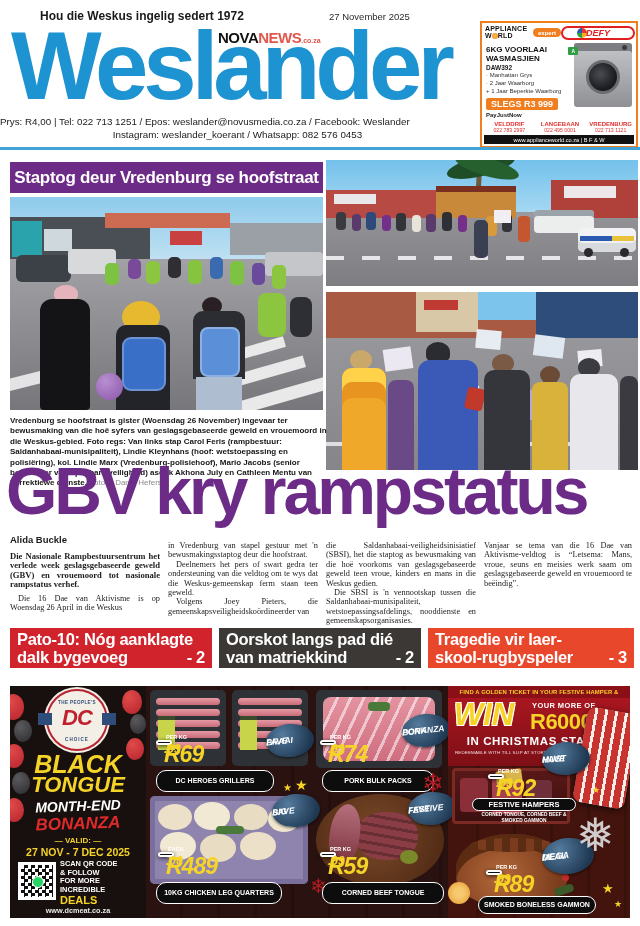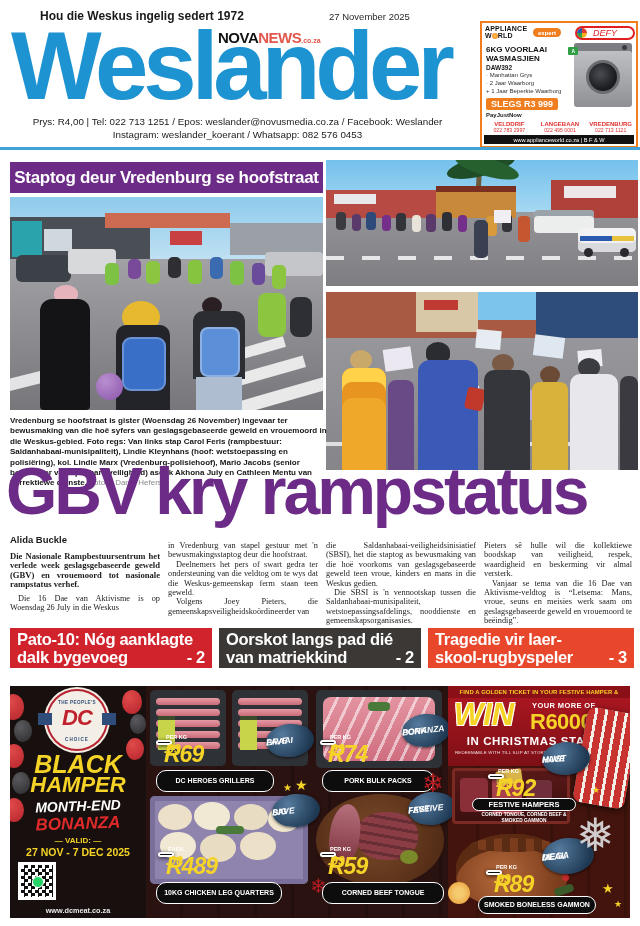--- a/index.html
+++ b/index.html
@@ -9,32 +9,32 @@
   .abs{position:absolute}
   
   .tagline{left:40px;top:9px;font-size:12px;font-weight:bold}
   .issue-date{left:329px;top:11px;font-size:9.5px;color:#2a2a2a}
   .novanews{left:218px;top:29px;white-space:nowrap}
   .novanews .nova{font-size:15px;font-weight:800;color:#121212;letter-spacing:-0.5px}
   .novanews .news{font-size:15px;font-weight:600;color:#e2564c;letter-spacing:-0.5px}
   .novanews .dom{font-size:7px;font-weight:700;color:#e2564c}
   .masthead-title{left:11px;top:18px;font-size:96px;font-weight:800;color:#1e93d1;
                   letter-spacing:-5px;line-height:1;white-space:nowrap}
-  .contact1{left:0;top:116px;width:475px;text-align:center;font-size:9.8px;color:#1b1b1b}
+  .contact1{left:0;top:116px;width:475px;text-align:left;font-size:9.8px;color:#1b1b1b}
   .contact2{left:0;top:129px;width:475px;text-align:center;font-size:9.8px;color:#1b1b1b}
   .blue-rule{left:0;top:147px;width:640px;height:3px;background:#3fa3d7}
   
   .appliance{left:480px;top:21px;width:158px;height:127px;border:2px solid #f07d1e;background:#fff;font-size:6px}
   .aw-row{position:absolute;left:3px;top:2px;width:150px;height:18px}
   .aw-brand{position:absolute;left:0;top:0;font-size:7px;font-weight:800;line-height:7px;color:#111;letter-spacing:.2px}
   .sun{display:inline-block;width:6px;height:6px;border-radius:50%;background:radial-gradient(#ffc24a,#f07d1e);vertical-align:-0.5px}
   .expert{position:absolute;left:48px;top:3px;background:#f07d1e;color:#fff;border-radius:7px;font-size:6px;font-weight:700;padding:1.5px 5px}
   .brandlogo{position:absolute;left:92px;top:3px;width:10px;height:10px;border-radius:50%;
              background:conic-gradient(#e23c30 0 25%,#f2b01e 0 50%,#2f9e44 0 75%,#2a5ab0 0)}
-  .defy{position:absolute;right:0;top:1px;border:2px solid #e02020;border-radius:11px;color:#e02020;font-weight:400;font-size:9px;padding:0 16px;font-style:italic}
+  .defy{position:absolute;right:0;top:1px;border:2px solid #e02020;border-radius:11px;color:#e02020;font-weight:700;font-size:9px;padding:0 23px;font-style:italic}
   .aw-p1{position:absolute;left:4px;top:22px;font-size:8px;font-weight:800;color:#111}
   .aw-p2{position:absolute;left:4px;top:31px;font-size:8px;font-weight:800;color:#111}
   .aw-model{position:absolute;left:4px;top:41px;font-size:6.5px;font-weight:800}
   .aw-feat{position:absolute;left:4px;font-size:6px;color:#333}
   .aw-price{position:absolute;left:4px;top:75px;background:#f07d1e;color:#fff;font-weight:800;font-size:9px;padding:1px 5px;border-radius:2px}
   .aw-pay{position:absolute;left:4px;top:89px;font-size:6px;font-weight:700;color:#222}
   .washer{position:absolute;right:4px;top:20px;width:58px;height:64px;border-radius:3px;
           background:linear-gradient(#c6c7cb,#8f9094);box-shadow:inset 0 8px 0 #7d7e83}
   .washer .door{position:absolute;left:12px;top:17px;width:34px;height:34px;border-radius:50%;
                 background:radial-gradient(circle at 40% 40%,#4a4c52,#1a1c20 65%);border:3px solid #6a6c70}
@@ -299,33 +299,32 @@
   <div class="abs caption">
     <b>Vredenburg se hoofstraat is gister (Woensdag 26 November) ingevaar ter bewusmaking van die hoë syfers van geslagsgebaseerde geweld en vrouemoord in die Weskus-gebied. Foto regs: Van links stap Carol Feris (rampbestuur: Saldanhabaai-munisipaliteit), Lindie Kleynhans (hoof: wetstoepassing en polisiëring), kol. Lindie Marx (Vredenburg-polisiehoof), Mario Jacobs (senior bestuurder van openbare veiligheid) asook Akhona July en Cathleen Mentu van korrektiewe dienste.</b>
     <span class="credit">Foto's: Danie Hefers</span>
   </div>
 
   <div class="abs headline">GBV kry rampstatus</div>
   <div class="abs byline">Alida Buckle</div>
 
   <div class="abs col c1">
     <p class="lead">Die Nasionale Rampbestuursentrum het verlede week geslagsgebaseerde geweld (GBV) en vrouemoord tot nasionale rampstatus verhef.</p>
-    <p>Die 16 Dae van Aktivisme is op Woensdag 26 July in die Weskus</p>
+    <p>Die 16 Dae van Aktivisme is op Woensdag 26 April in die Weskus</p>
   </div>
   <div class="abs col c3">
     <p>die Saldanhabaai-veiligheidsinisiatief (SBSI), het die staptog as bewusmaking van die hoë voorkoms van geslagsgebaseerde geweld teen vroue, kinders en mans in die Weskus gedien.</p>
     <p>Die SBSI is 'n vennootskap tussen die Saldanhabaai-munisipaliteit, wetstoepassingsafdelings, nooddienste en gemeenskapsorganisasies.</p>
   </div>
   <div class="abs col c2">
     <p>in Vredenburg van stapel gestuur met 'n bewusmakingsstaptog deur die hoofstraat.</p>
     <p>Deelnemers het pers of swart gedra ter ondersteuning van die veldtog om te wys dat die Weskus-gemeenskap ferm staan teen geweld.</p>
     <p>Volgens Joey Pieters, die gemeenskapsveiligheidskoördineerder van</p>
   </div>
   <div class="abs col c4">
-    <p>Pieters sê hulle wil die kollektiewe boodskap van veiligheid, respek, waardigheid en beskerming vir almal versterk.</p>
     <p>Vanjaar se tema van die 16 Dae van Aktivisme-veldtog is “Letsema: Mans, vroue, seuns en meisies werk saam om geslagsgebaseerde geweld en vrouemoord te beëindig”.</p>
   </div>
 
   <div class="abs teaser t1">
     <span>Pato-10: Nóg aanklagte</span><br>
     <span>dalk bygevoeg</span>
     <span class="pg">- 2</span>
   </div>
   <div class="abs teaser t2">
     <span>Oorskot langs pad dié</span><br>
@@ -352,28 +351,39 @@
 
     <div class="dc-logo">
       <div class="rib" style="left:-10px"></div>
       <div class="rib" style="right:-10px"></div>
       <div class="t">THE PEOPLE'S</div>
       <div class="dc">DC</div>
       <div class="b">CHOICE</div>
     </div>
 
     <div class="bf" style="top:64px;font-size:25px">BLACK</div>
-    <div class="bf" style="top:86px;font-size:22px">HAMPER</div>
+    <div class="bf" style="top:86px;font-size:22px">TONGUE</div>
     <div class="mend" style="top:112px;font-size:14px">MONTH-END</div>
     <div class="bonz" style="top:128px;font-size:17px">BONANZA</div>
     <div class="validlbl" style="top:150px">— VALID: —</div>
     <div class="validdates" style="top:160px">27 NOV - 7 DEC 2025</div>
 
     <div class="qr">
       <div class="wa"></div>
+    </div>
+    <div class="qrtxt">
+      <span>SCAN QR CODE</span>
+        <br>
+      <span>&amp; FOLLOW</span>
+        <br>
+      <span>FOR MORE</span>
+        <br>
+      <span>INCREDIBLE</span>
+        <br>
+      <span class="deals">DEALS</span>
     </div>
     <div class="dc-web">www.dcmeat.co.za</div>
 
     <div style="left:140px;top:4px;width:76px;height:76px" class="tray">
       <div class="sausage" style="left:6px;top:8px;width:64px"></div>
       <div class="sausage" style="left:6px;top:19px;width:64px"></div>
       <div class="sausage" style="left:6px;top:30px;width:64px"></div>
       <div class="sausage" style="left:6px;top:41px;width:64px"></div>
       <div class="sausage" style="left:6px;top:52px;width:64px"></div>
       <div style="left:8px;top:26px;width:17px;height:34px;background:#c8d44a;box-shadow:inset 0 4px 0 #3a4a2a"></div>

